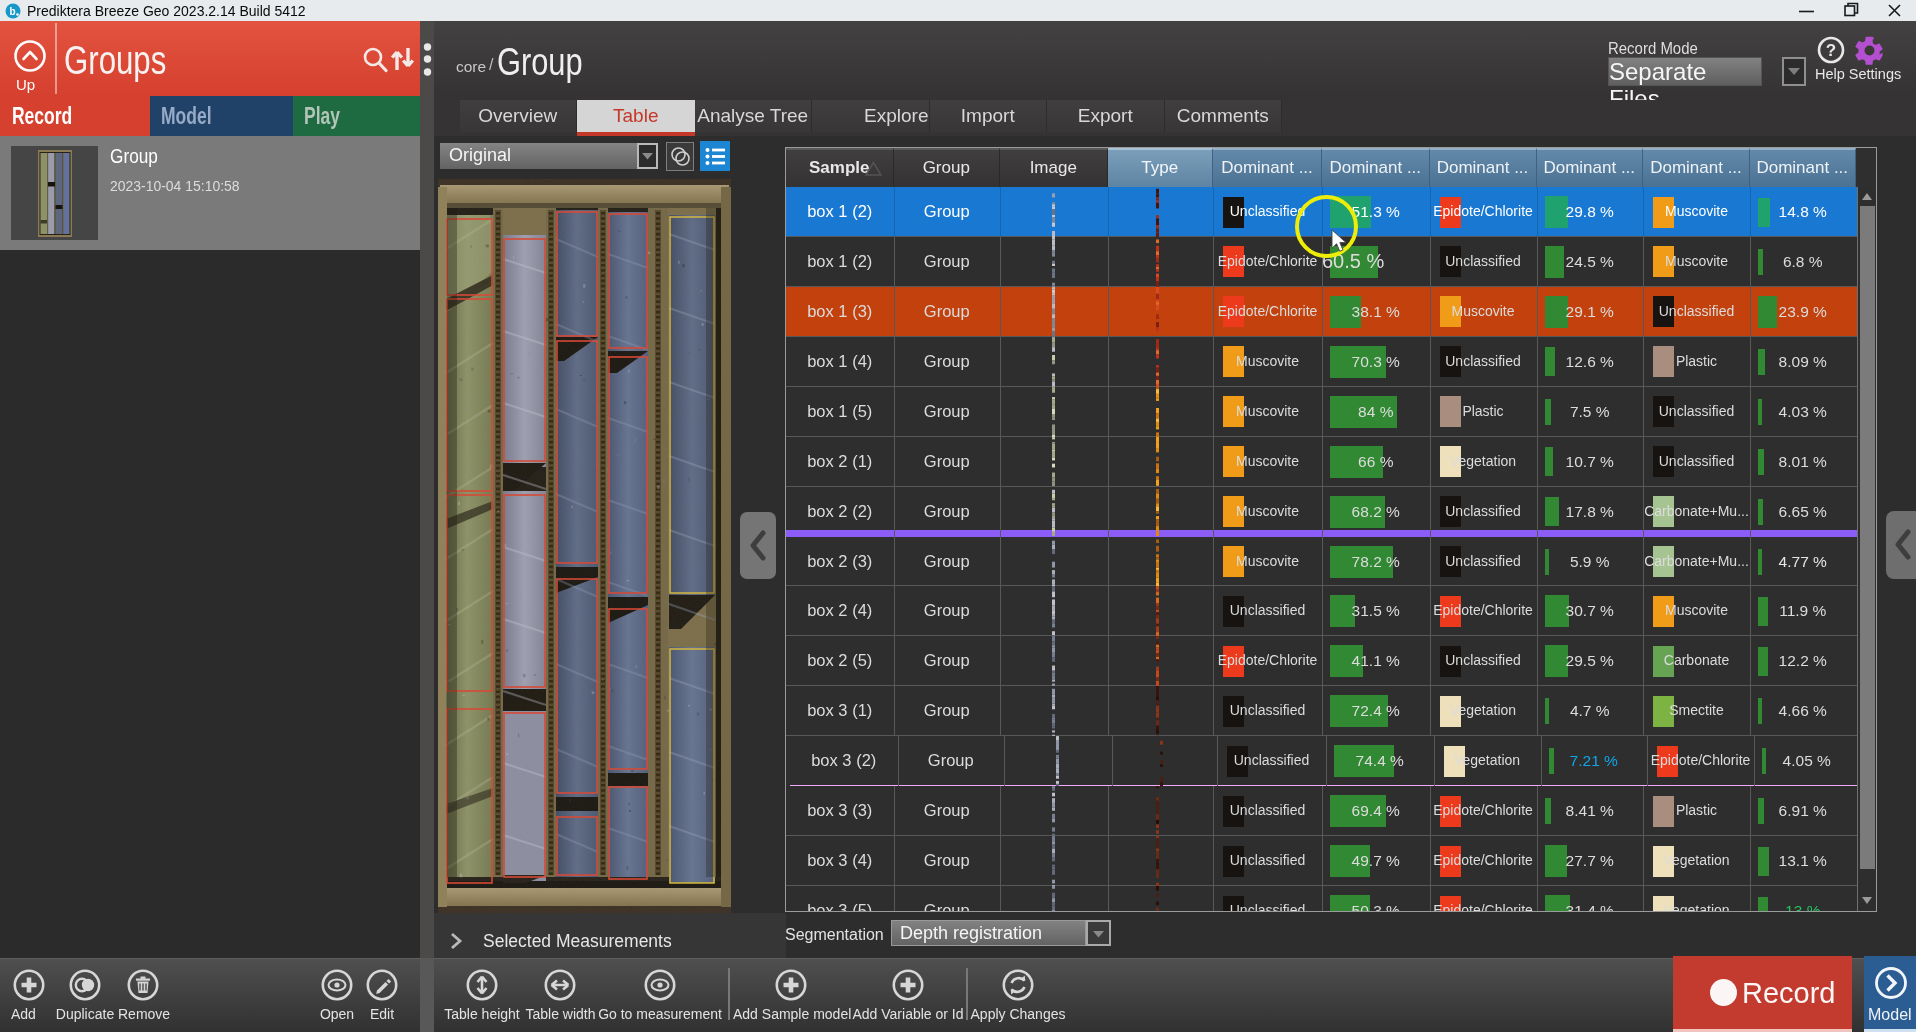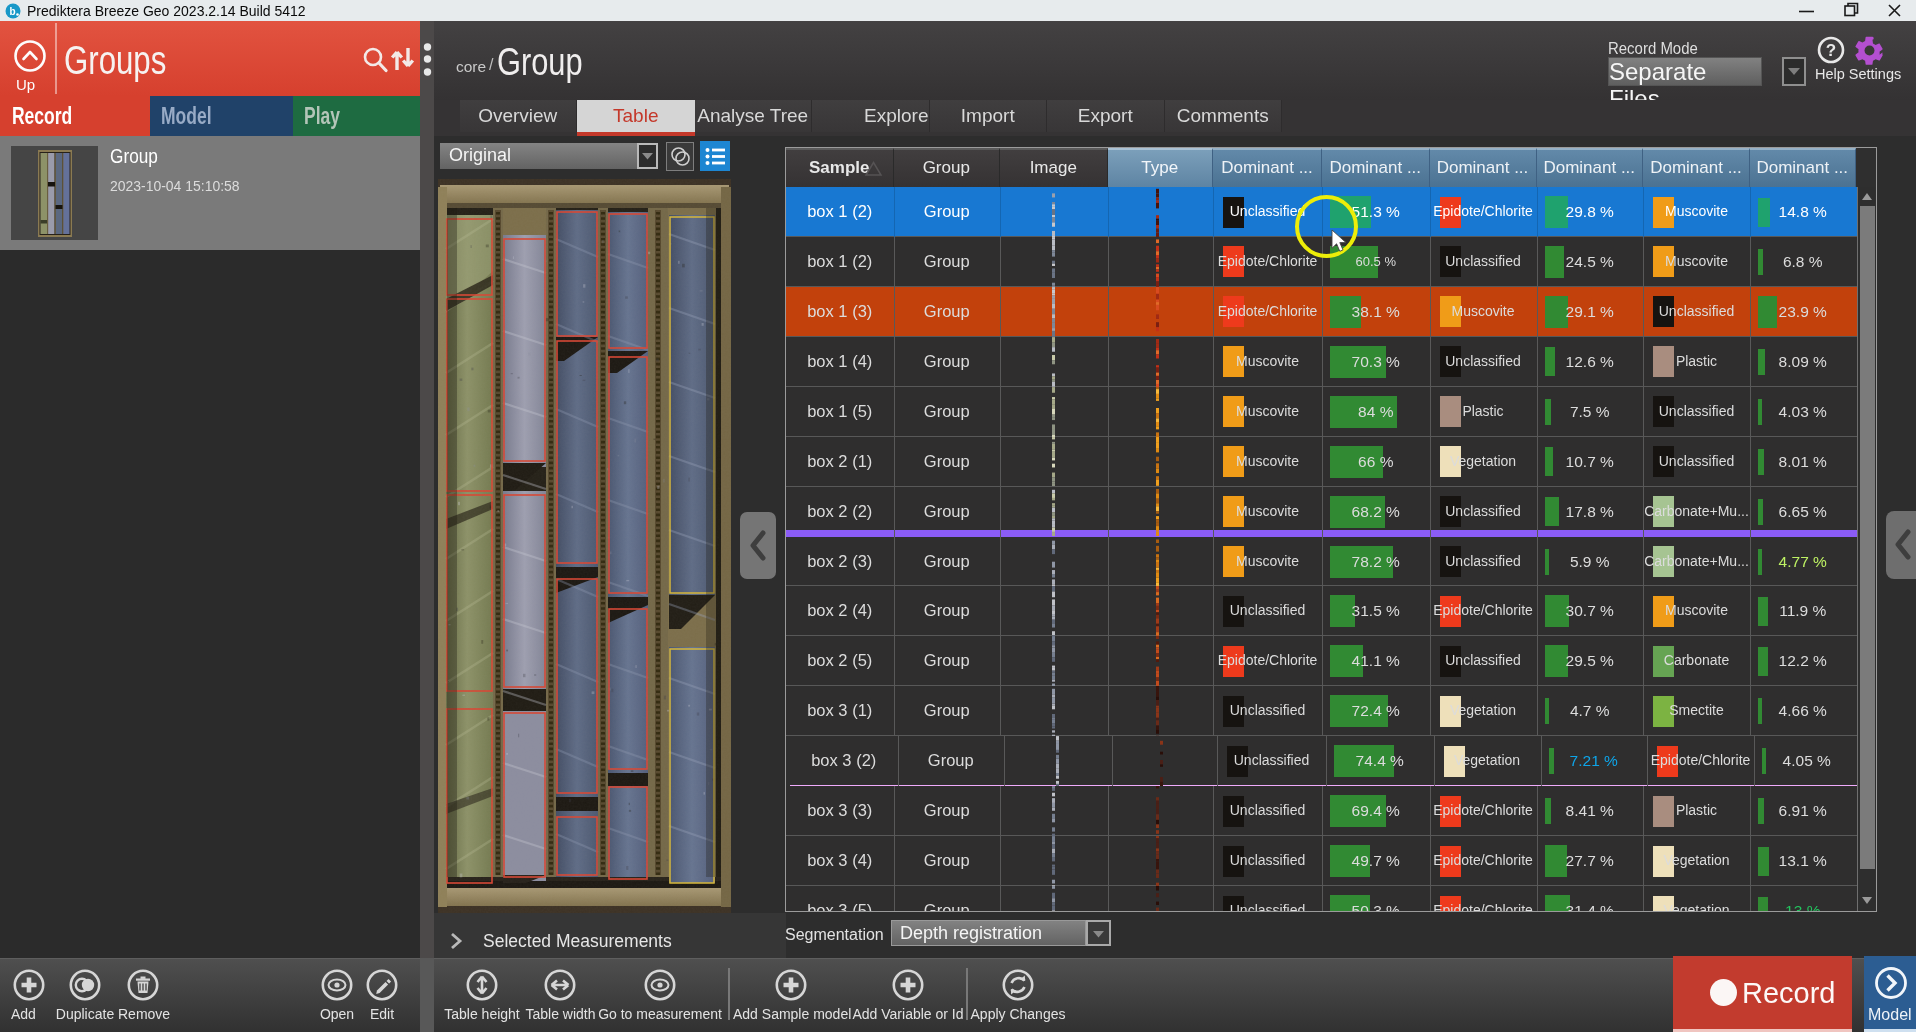--- a/index.html
+++ b/index.html
@@ -473,21 +473,21 @@
           <rect x="0" y="30.0" width="3.8" height="2.4" fill="#e06a28"></rect>
           <rect x="0" y="32.4" width="3.8" height="2.4" fill="#c23018"></rect>
           <rect x="0" y="36.6" width="3.8" height="3.5" fill="#d84b20"></rect>
           <rect x="0" y="40.1" width="3.8" height="4.4" fill="#c23018"></rect>
           <rect x="0" y="44.5" width="3.8" height="5.4" fill="#7a1f12"></rect>
           <rect x="0" y="49.9" width="3.8" height="3.9" fill="#a02a14"></rect>
         </svg>
         <div class="abs" style="left:437.0px;top:9.5px;width:21px;height:31px;background:#ee3a1c;"></div>
         <div class="abs" style="left:427.0px;top:0;width:109.0px;height:49.93px;color:#dcdcdc;font-size:14px;text-align:center;line-height:49.93px;">Epidote/Chlorite</div>
         <div class="abs" style="left:544.0px;top:9.0px;width:48.4px;height:32px;background:#318a33;"></div>
-        <div class="abs" style="left:536.0px;top:0;width:107.5px;height:54px;color:#dcdcdc;font-size:13px;text-align:center;line-height:49.93px;">60.5 %</div>
+        <div class="abs" style="left:536.0px;top:0;width:107.5px;height:54px;color:#dcdcdc;font-size:20px;line-height:49.93px;">60.5 %</div>
         <div class="abs" style="left:653.5px;top:9.5px;width:21px;height:31px;background:#161310;"></div>
         <div class="abs" style="left:643.5px;top:0;width:107.0px;height:49.93px;color:#dcdcdc;font-size:14px;text-align:center;line-height:49.93px;">Unclassified</div>
         <div class="abs" style="left:758.5px;top:9.0px;width:19.6px;height:32px;background:#318a33;"></div>
         <div class="abs" style="left:750.5px;top:0;width:106.5px;height:49.93px;color:#dcdcdc;font-size:15.5px;text-align:center;line-height:49.93px;">24.5 %</div>
         <div class="abs" style="left:867.0px;top:9.5px;width:21px;height:31px;background:#f09c18;"></div>
         <div class="abs" style="left:857.0px;top:0;width:107.0px;height:49.93px;color:#dcdcdc;font-size:14px;text-align:center;line-height:49.93px;">Muscovite</div>
         <div class="abs" style="left:972.0px;top:12.0px;width:5.4px;height:26px;background:#318a33;"></div>
         <div class="abs" style="left:964.0px;top:0;width:105.5px;height:49.93px;color:#dcdcdc;font-size:15.5px;text-align:center;line-height:49.93px;">6.8 %</div>
       </div>
       <div class="abs" style="left:0;top:138.9px;width:1090px;height:49.93px;background:#c2410c;border-bottom:1px solid #585858;">
@@ -782,21 +782,21 @@
         <div class="abs" style="left:427.0px;top:0;width:109.0px;height:49.93px;color:#dcdcdc;font-size:14px;text-align:center;line-height:49.93px;">Muscovite</div>
         <div class="abs" style="left:544.0px;top:9.0px;width:62.6px;height:32px;background:#318a33;"></div>
         <div class="abs" style="left:536.0px;top:0;width:107.5px;height:49.93px;color:#dcdcdc;font-size:15.5px;text-align:center;line-height:49.93px;">78.2 %</div>
         <div class="abs" style="left:653.5px;top:9.5px;width:21px;height:31px;background:#161310;"></div>
         <div class="abs" style="left:643.5px;top:0;width:107.0px;height:49.93px;color:#dcdcdc;font-size:14px;text-align:center;line-height:49.93px;">Unclassified</div>
         <div class="abs" style="left:758.5px;top:12.0px;width:4.7px;height:26px;background:#318a33;"></div>
         <div class="abs" style="left:750.5px;top:0;width:106.5px;height:49.93px;color:#dcdcdc;font-size:15.5px;text-align:center;line-height:49.93px;">5.9 %</div>
         <div class="abs" style="left:867.0px;top:9.5px;width:21px;height:31px;background:#a6c492;"></div>
         <div class="abs" style="left:857.0px;top:0;width:107.0px;height:49.93px;color:#dcdcdc;font-size:14px;text-align:center;line-height:49.93px;">Carbonate+Mu...</div>
         <div class="abs" style="left:972.0px;top:12.0px;width:4.0px;height:26px;background:#318a33;"></div>
-        <div class="abs" style="left:964.0px;top:0;width:105.5px;height:49.93px;color:#bef264;font-size:15.5px;text-align:center;line-height:49.93px;">4.77 %</div>
+        <div class="abs" style="left:964.0px;top:0;width:105.5px;height:49.93px;color:#e5e5e5;font-size:15.5px;text-align:center;line-height:49.93px;">4.77 %</div>
       </div>
       <div class="abs" style="left:0;top:438.4px;width:1090px;height:49.93px;background:#2f2e2e;border-bottom:1px solid #585858;">
         <div class="abs" style="left:107.5px;top:0;width:1px;height:49.93px;background:#595959;"></div>
         <div class="abs" style="left:214.0px;top:0;width:1px;height:49.93px;background:#595959;"></div>
         <div class="abs" style="left:321.5px;top:0;width:1px;height:49.93px;background:#595959;"></div>
         <div class="abs" style="left:427.0px;top:0;width:1px;height:49.93px;background:#595959;"></div>
         <div class="abs" style="left:536.0px;top:0;width:1px;height:49.93px;background:#595959;"></div>
         <div class="abs" style="left:643.5px;top:0;width:1px;height:49.93px;background:#595959;"></div>
         <div class="abs" style="left:750.5px;top:0;width:1px;height:49.93px;background:#595959;"></div>
         <div class="abs" style="left:857.0px;top:0;width:1px;height:49.93px;background:#595959;"></div>

